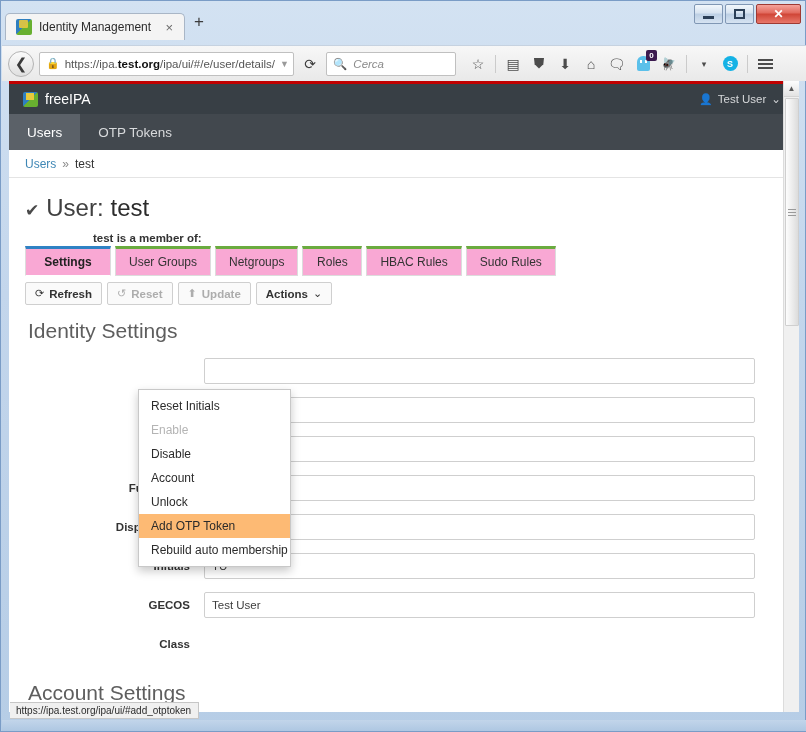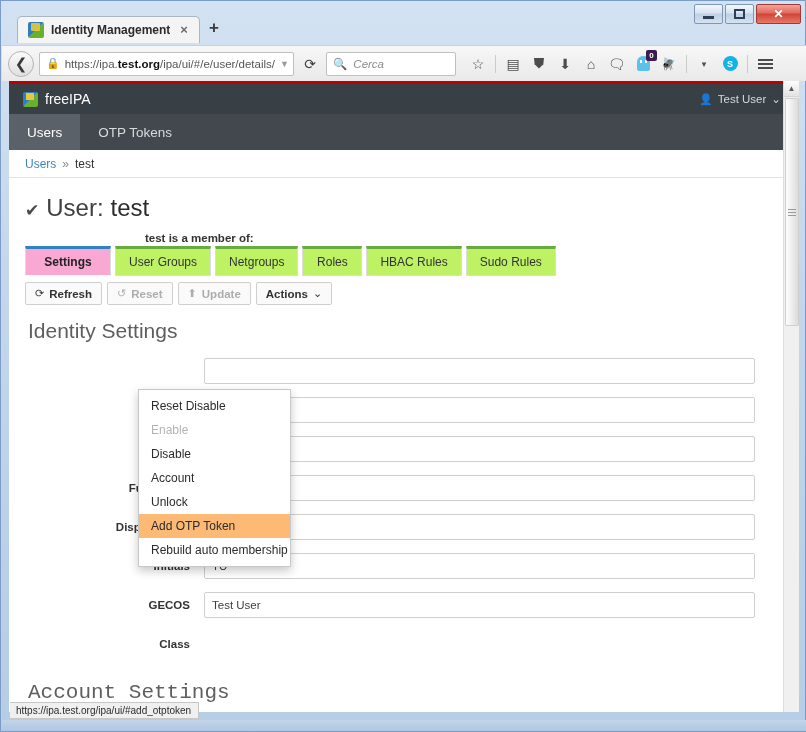--- a/index.html
+++ b/index.html
@@ -36,22 +36,22 @@
     width: 45px;
     border: 1px solid #9e3a33;
     background: linear-gradient(180deg,#f4a39b 0%,#e1685c 45%,#cf4536 50%,#e8776a 100%);
     color: #fff; font-weight: bold; font-size: 12px;
   }
   .winbtn .min-glyph { display:block;width:11px;height:3px;background:#2b3f57;margin-top:6px;}
   .winbtn .max-glyph { display:block;width:11px;height:10px;border:2px solid #2b3f57;}
 
   
   .tabstrip {
-    position: absolute; left: 16px; top: 12px; height: 32px;
-    display:flex; align-items:center;font-weight:bold;
+    position: absolute; left: 4px; top: 12px; height: 32px;
+    display:flex; align-items:flex-start;
   }
   .browser-tab {
     height: 27px; min-width: 180px;
     background: #f4f4f4;
     border: 1px solid #a9b6c6; border-bottom: none;
     border-radius: 5px 5px 0 0;
     display:flex; align-items:center; gap:7px;
     padding: 0 8px 0 10px;
     font-size: 12px; color:#2b2b2b;
   }
@@ -186,26 +186,26 @@
     font-size: 24px; color:#646464; font-weight: normal;
     display:flex; align-items:baseline; gap:7px;
   }
   .page-title .check { color:#4a4a4a; font-size:17px; }
   .page-title .pt-label { color:#404040; }
   .page-title .pt-value { color:#2b2b2b; }
 
   
   .facet-zone { position:relative; padding: 10px 16px 0 16px; }
   .memberof-label {
-    font-size:11.5px; color:#333; margin-left:120px; margin-bottom:2px;
+    font-size:11.5px; color:#333; margin-left:68px; margin-bottom:2px;
     font-weight: 600;
   }
   .facet-tabs { display:flex; gap:4px; align-items:flex-end; }
   .facet {
-    background:#bef264; border:1px solid #dcdcdc; border-top:3px solid #6aab3f;
+    background:#f9a8d4; border:1px solid #dcdcdc; border-top:3px solid #6aab3f;
     padding: 6px 13px 6px 13px; font-size:12px; color:#333;
     min-width: 60px; text-align:center; white-space:nowrap;
   }
   .facet.settings {
     border-top-color:#2f82c4; background:#f9a8d4; border-bottom-color:#fff;
     font-weight:bold; color:#222; min-width:86px;
   }
 
   
   .btnbar { display:flex; gap:5px; padding: 6px 16px 0 16px; position:relative; }
@@ -452,24 +452,24 @@
       <div class="frow">
         <div class="flabel">GECOS</div>
         <div class="finput">Test User</div>
       </div>
       <div class="frow">
         <div class="flabel">Class</div>
         <div class="no-input"></div>
       </div>
     </div>
 
-    <div class="section-title" style="padding-top:18px;font-family:Liberation Mono, monospace;">Account Settings</div>
+    <div class="section-title" style="padding-top:18px;">Account Settings</div>
 
     <div class="dropdown">
-      <div class="dd-item">Reset Disable</div>
+      <div class="dd-item">Reset Initials</div>
       <div class="dd-item disabled">Enable</div>
       <div class="dd-item">Disable</div>
       <div class="dd-item">Account</div>
       <div class="dd-item">Unlock</div>
       <div class="dd-item highlight">Add OTP Token</div>
       <div class="dd-item">Rebuild auto membership</div>
     </div>
 
     <div class="page-scroll">
       <div class="ps-arrow">▲</div>

